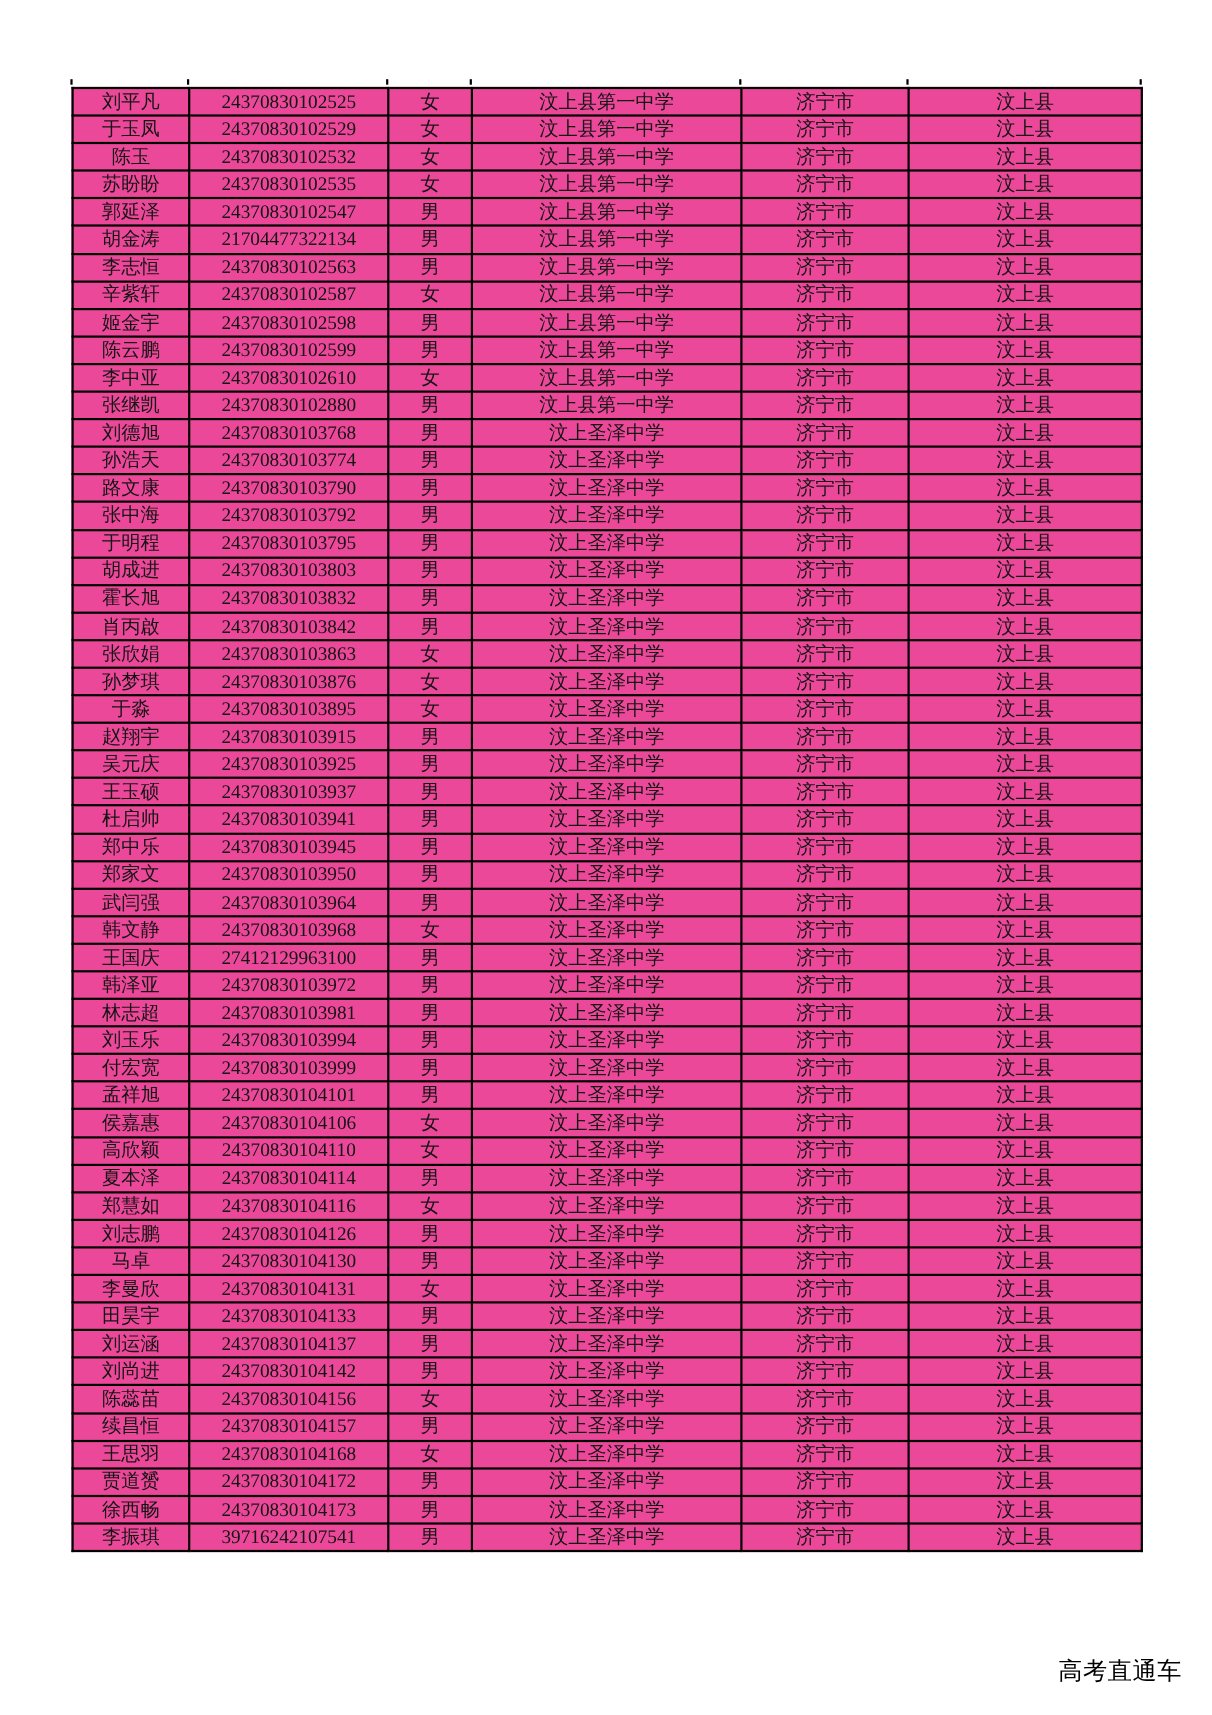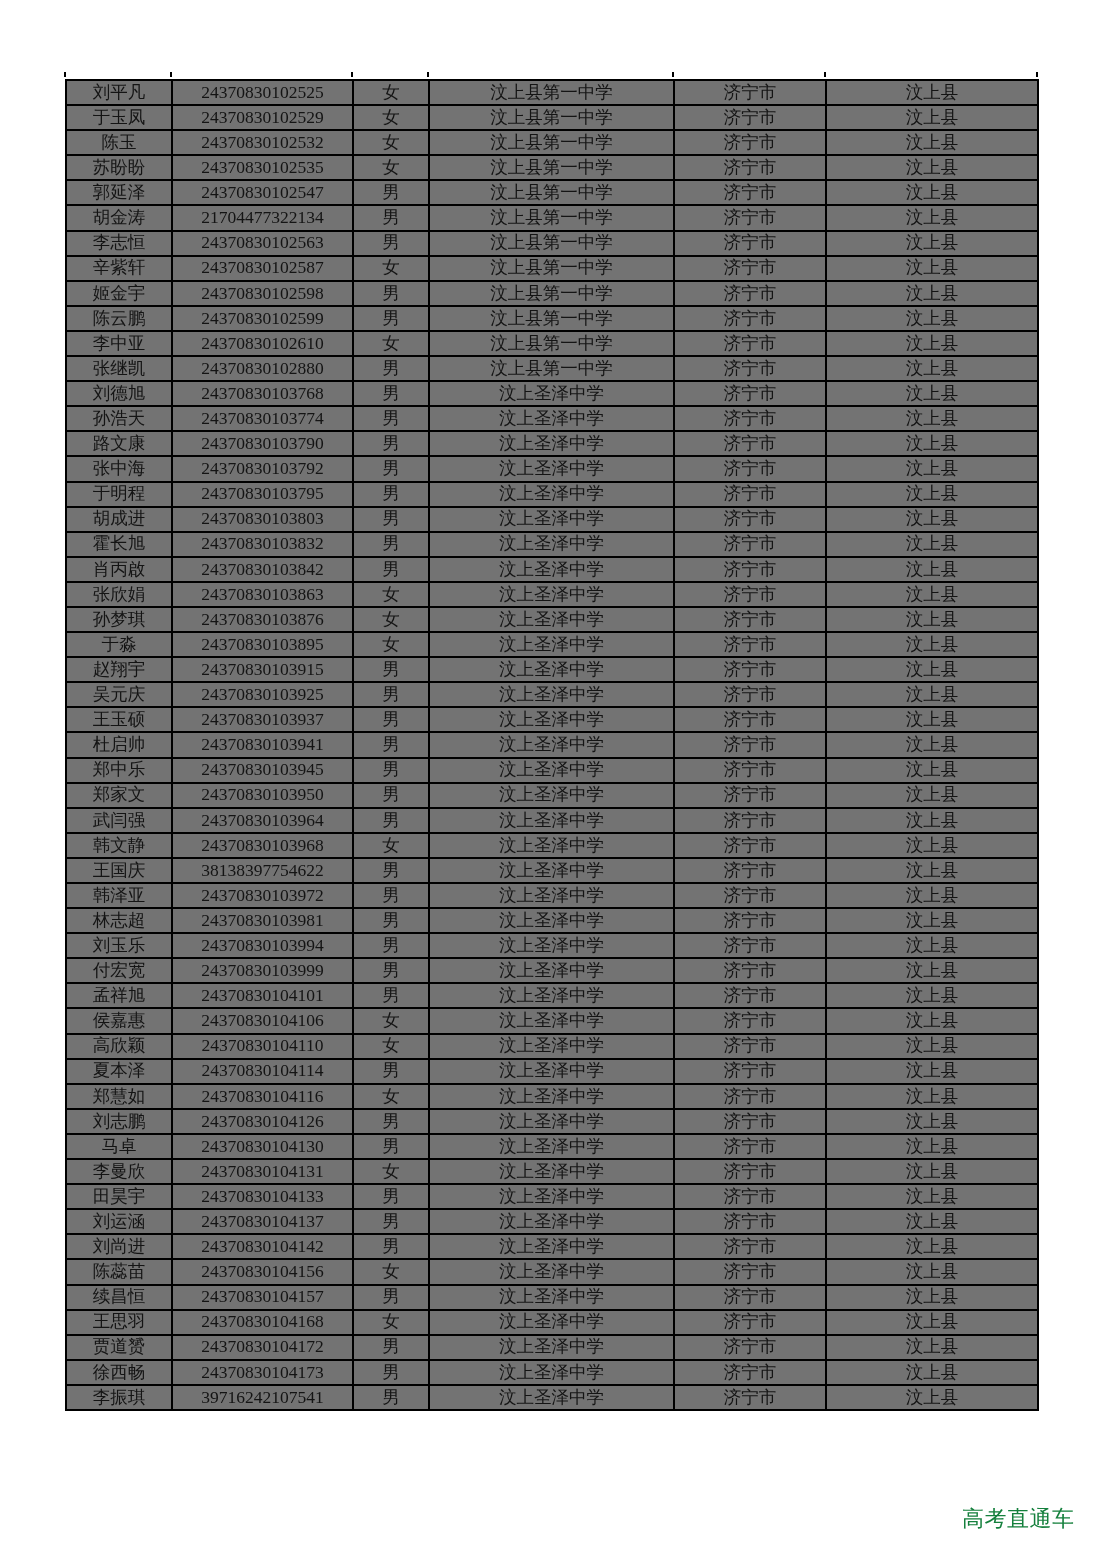--- a/index.html
+++ b/index.html
@@ -22,21 +22,21 @@
     width: 2px;
     height: 5px;
     background: #000;
   }
   table.roster {
     position: absolute;
     left: 65px;
     top: 79px;
     border-collapse: collapse;
     table-layout: fixed;
-    background: #737373;
+    background: #ec4899;
   }
   table.roster td {
     border: 2px solid #000000;
     height: 23.1px;
     padding: 0;
     text-align: center;
     vertical-align: middle;
     font-family: "Liberation Serif", "DejaVu Serif", serif;
     font-size: 17.5px;
     line-height: 1;
@@ -44,21 +44,21 @@
     white-space: nowrap;
     overflow: hidden;
   }
   .watermark {
     position: absolute;
     left: 962px;
     top: 1504px;
     font-family: "Liberation Sans", "DejaVu Sans", sans-serif;
     font-size: 22px;
     letter-spacing: 0.5px;
-    color: #15803d;
+    color: #000000;
     white-space: nowrap;
   }
 </style>
 </head>
 <body>
 
 <div class="page">
 
   <div class="stub" style="left:64px"></div>
   <div class="stub" style="left:170px"></div>
@@ -321,21 +321,21 @@
         <tr>
           <td>韩文静</td>
           <td>24370830103968</td>
           <td>女</td>
           <td>汶上圣泽中学</td>
           <td>济宁市</td>
           <td>汶上县</td>
         </tr>
         <tr>
           <td>王国庆</td>
-          <td>38138397754622</td>
+          <td>27412129963100</td>
           <td>男</td>
           <td>汶上圣泽中学</td>
           <td>济宁市</td>
           <td>汶上县</td>
         </tr>
         <tr>
           <td>韩泽亚</td>
           <td>24370830103972</td>
           <td>男</td>
           <td>汶上圣泽中学</td>

